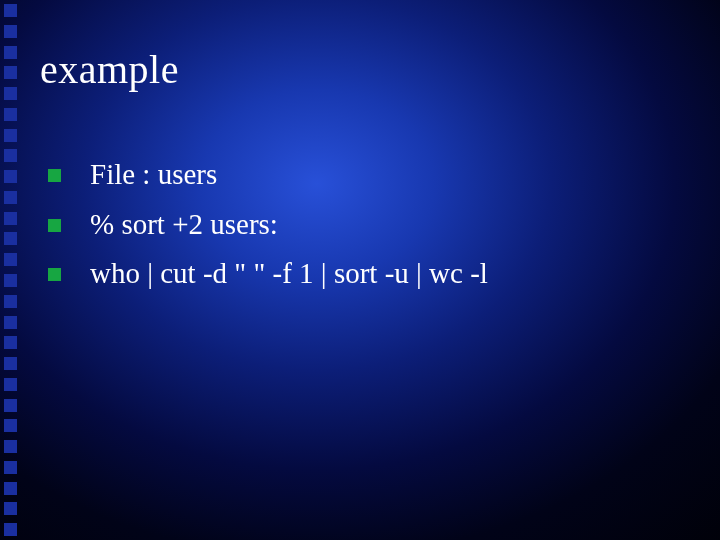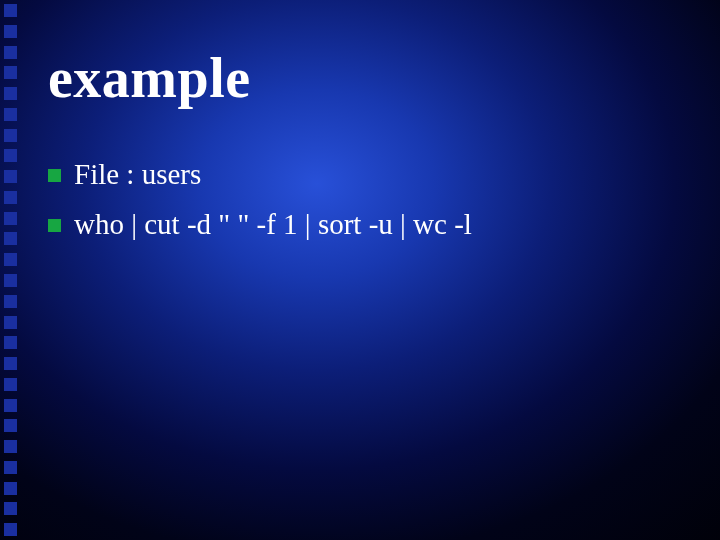--- a/index.html
+++ b/index.html
@@ -32,40 +32,41 @@
   }
   .left-dots .sq {
     position: absolute;
     left: 4px;
     width: 13px;
     height: 13px;
     background: #1a2fa0;
   }
   .title {
     position: absolute;
-    left: 48px;
+    left: 40px;
     top: 46px;
-    font-size: 56px;
+    font-size: 40px;
     letter-spacing: 0.5px;
     color: #ffffff;
-    font-weight: 700;
+    font-weight: 400;
   }
   .body {
     position: absolute;
     left: 48px;
     top: 156px;
     right: 40px;
   }
   .item {
     display: flex;
     align-items: flex-start;
     margin-bottom: 12px;
     font-size: 29px;
     line-height: 1.3;
     color: #ffffff;
+    gap: 16px;
   }
   .bullet {
     width: 13px;
     height: 13px;
     background: #17a642;
     flex: 0 0 auto;
     margin-top: 13px;
     margin-right: 13px;
   }
   .item span.txt {
@@ -108,17 +109,21 @@
 
   <div class="title">example</div>
 
   <div class="body">
     <div class="item">
       <div class="bullet" style="background: rgb(23, 166, 66);"></div>
       <span class="txt">File : users</span>
     </div>
     <div class="item">
       <div class="bullet" style="background: rgb(23, 166, 66);"></div>
+      <span class="txt">% sort +2 users:</span>
+    </div>
+    <div class="item">
+      <div class="bullet" style="background: rgb(23, 166, 66);"></div>
       <span class="txt">who | cut -d " " -f 1 | sort -u | wc -l</span>
     </div>
   </div>
 
 </div>
 
 </body></html>

